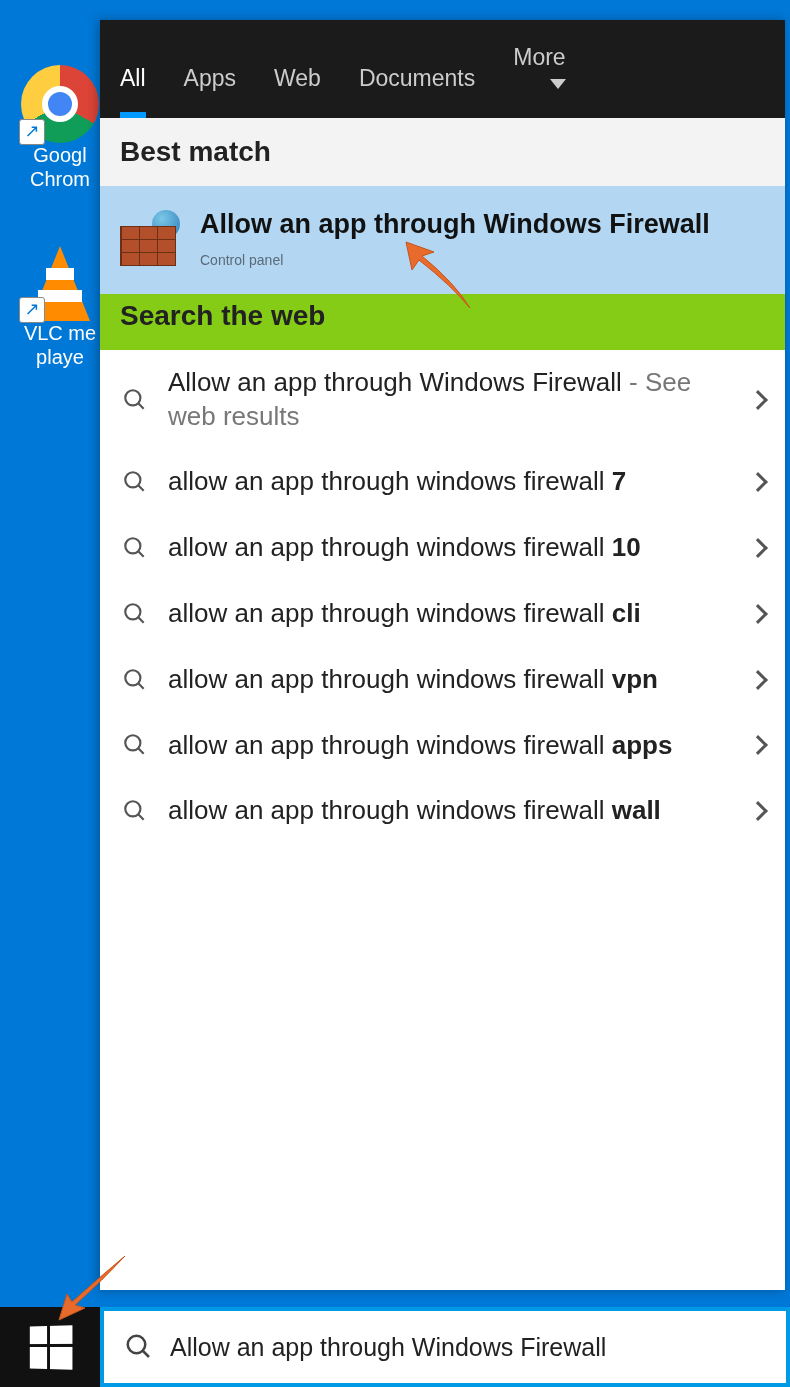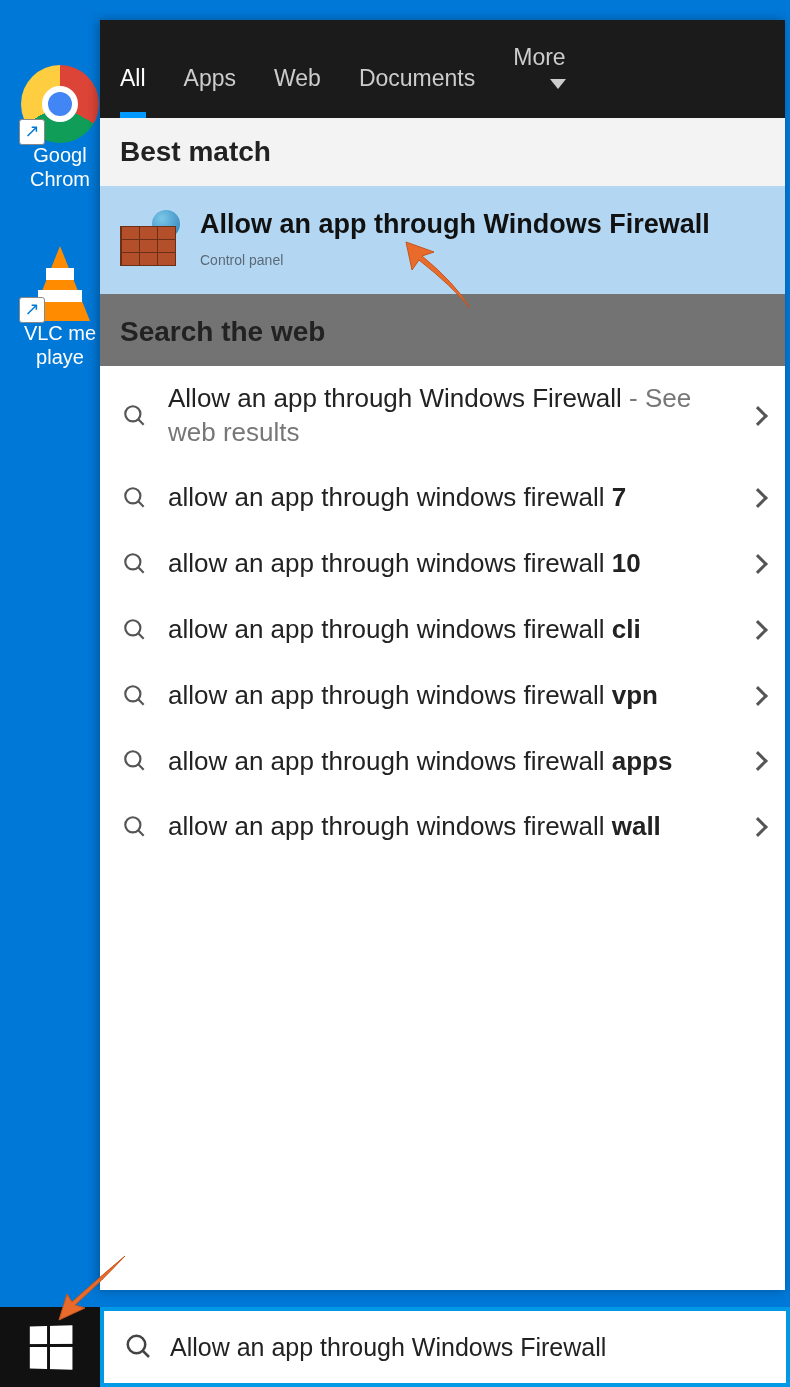--- a/index.html
+++ b/index.html
@@ -353,21 +353,21 @@
       <div class="bm-title">Allow an app through Windows Firewall</div>
       <div class="bm-sub">Control panel</div>
     </div>
     <div class="arrow-overlay" style="top:52px; left:300px;">
       <svg class="arrow-svg" width="90" height="80" viewBox="0 0 90 80">
         <path d="M 70 70 Q 55 45 22 18 L 34 14 L 6 4 L 12 32 L 19 22 Q 52 48 70 70 Z" fill="#e96b2c" stroke="#c4551d" stroke-width="1"></path>
       </svg>
     </div>
   </div>
 
-  <div class="section-header" style="background:#737373; padding-top:22px;">Search the web</div>
+  <div class="section-header" style="background:#84cc16; padding-top:6px;">Search the web</div>
 
   <div class="results" id="web-results">
       <div class="web-item">
         <span class="mag-icon">
   <svg viewBox="0 0 24 24" fill="none" stroke="#555" stroke-width="2">
     <circle cx="10" cy="10" r="7"></circle>
             <line x1="20" y1="20" x2="15" y2="15"></line>
   </svg>
         </span>
         <div class="web-text">Allow an app through Windows Firewall<span class="light"> - See web results</span></div>

